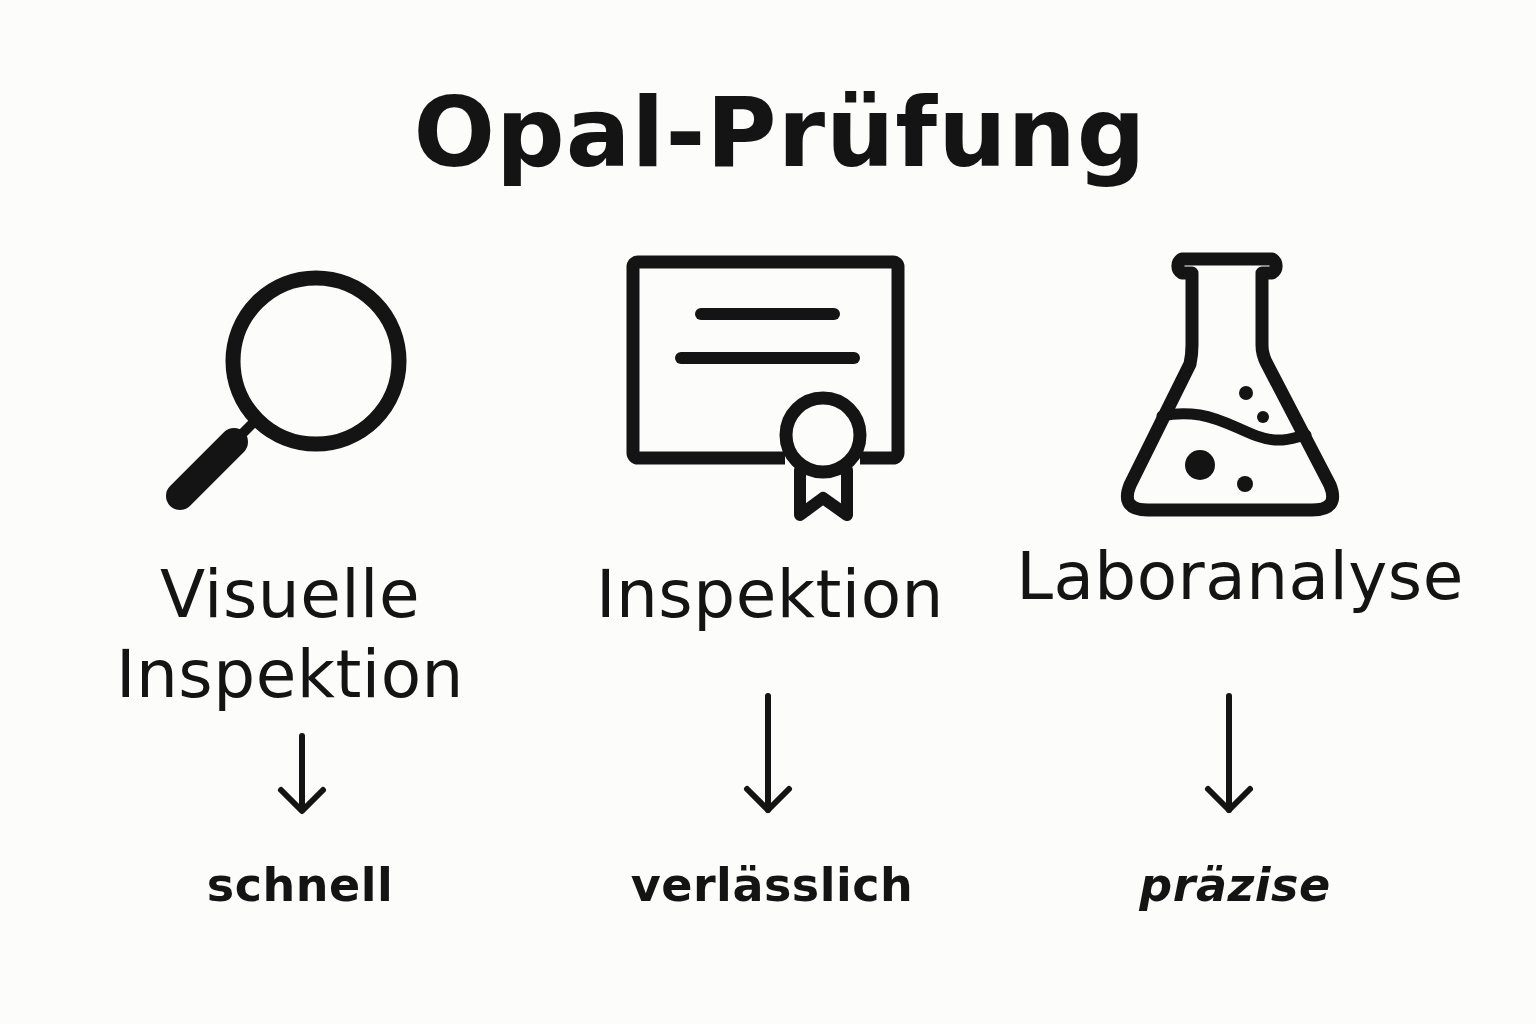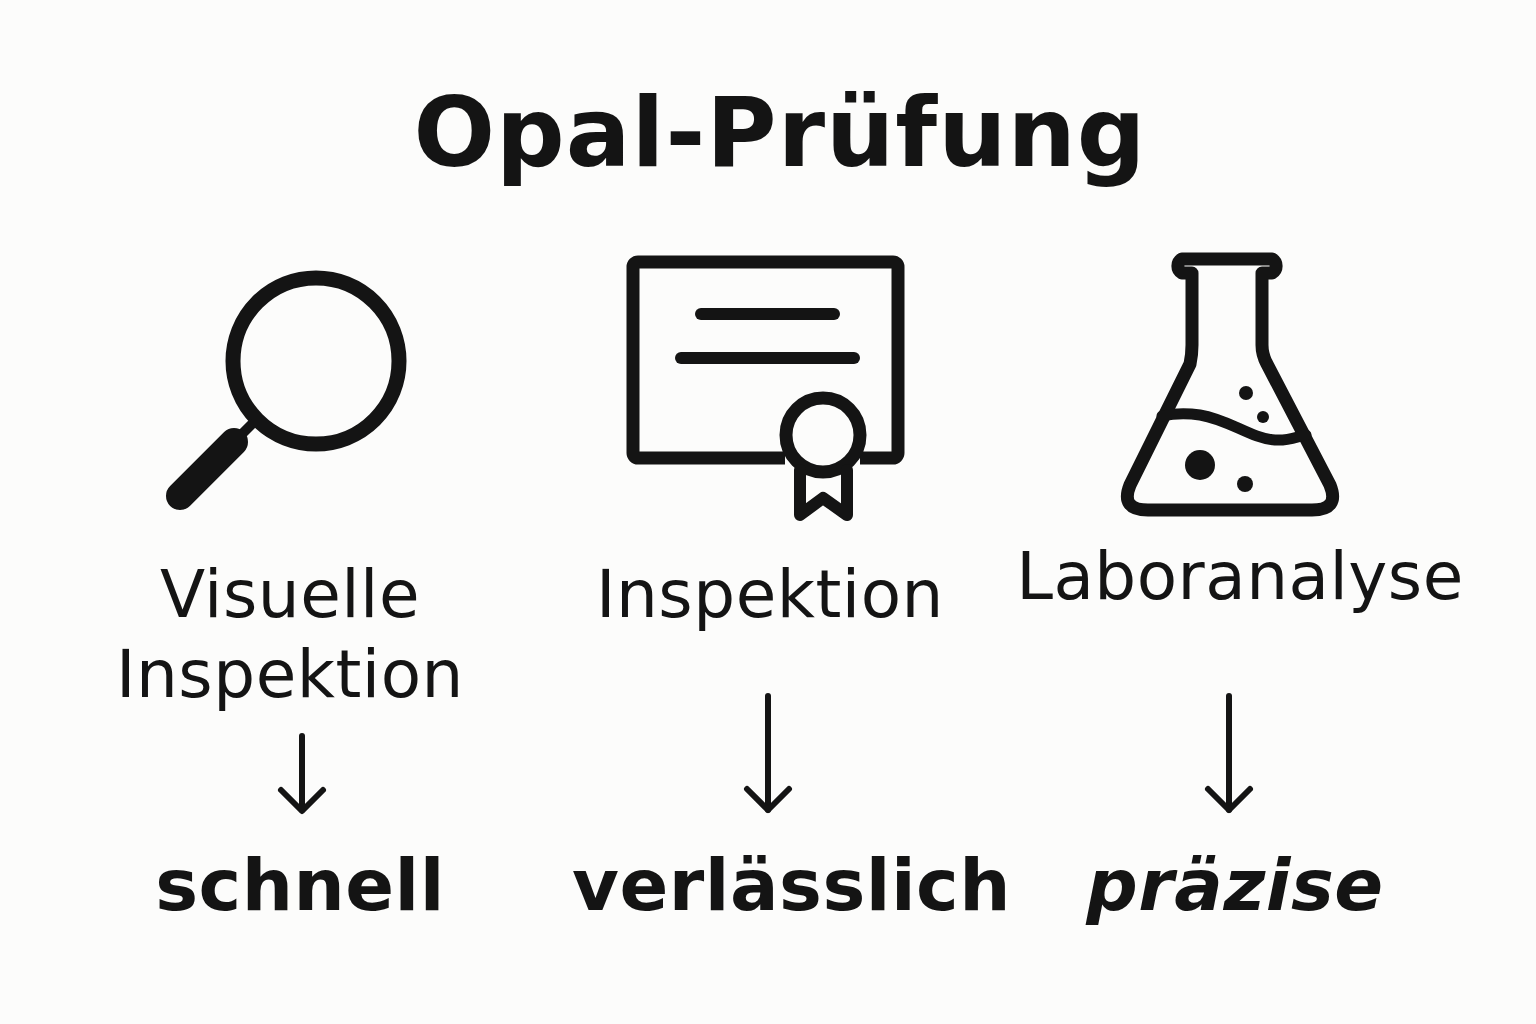--- a/index.html
+++ b/index.html
@@ -12,21 +12,21 @@
     position: absolute; left: 0; top: 78px; width: 1536px; text-align: center;
     font-size: 96px; font-weight: bold; letter-spacing: 1px; line-height: 110px;
     margin-left: 12px;
   }
   .icon { position: absolute; }
   .label {
     position: absolute; text-align: center; font-size: 66px; line-height: 80px;
     font-weight: 500; letter-spacing: 0.5px;
   }
   .result {
-    position: absolute; text-align: center; font-size: 72px; line-height: 80px;
+    position: absolute; text-align: center; font-size: 46px; line-height: 80px;
     font-weight: bold; letter-spacing: 0.5px;
   }
   .arrow { position: absolute; }
   svg { display: block; }
 </style>
 </head>
 <body>
 
 <div class="title">Opal-Prüfung</div>
 

